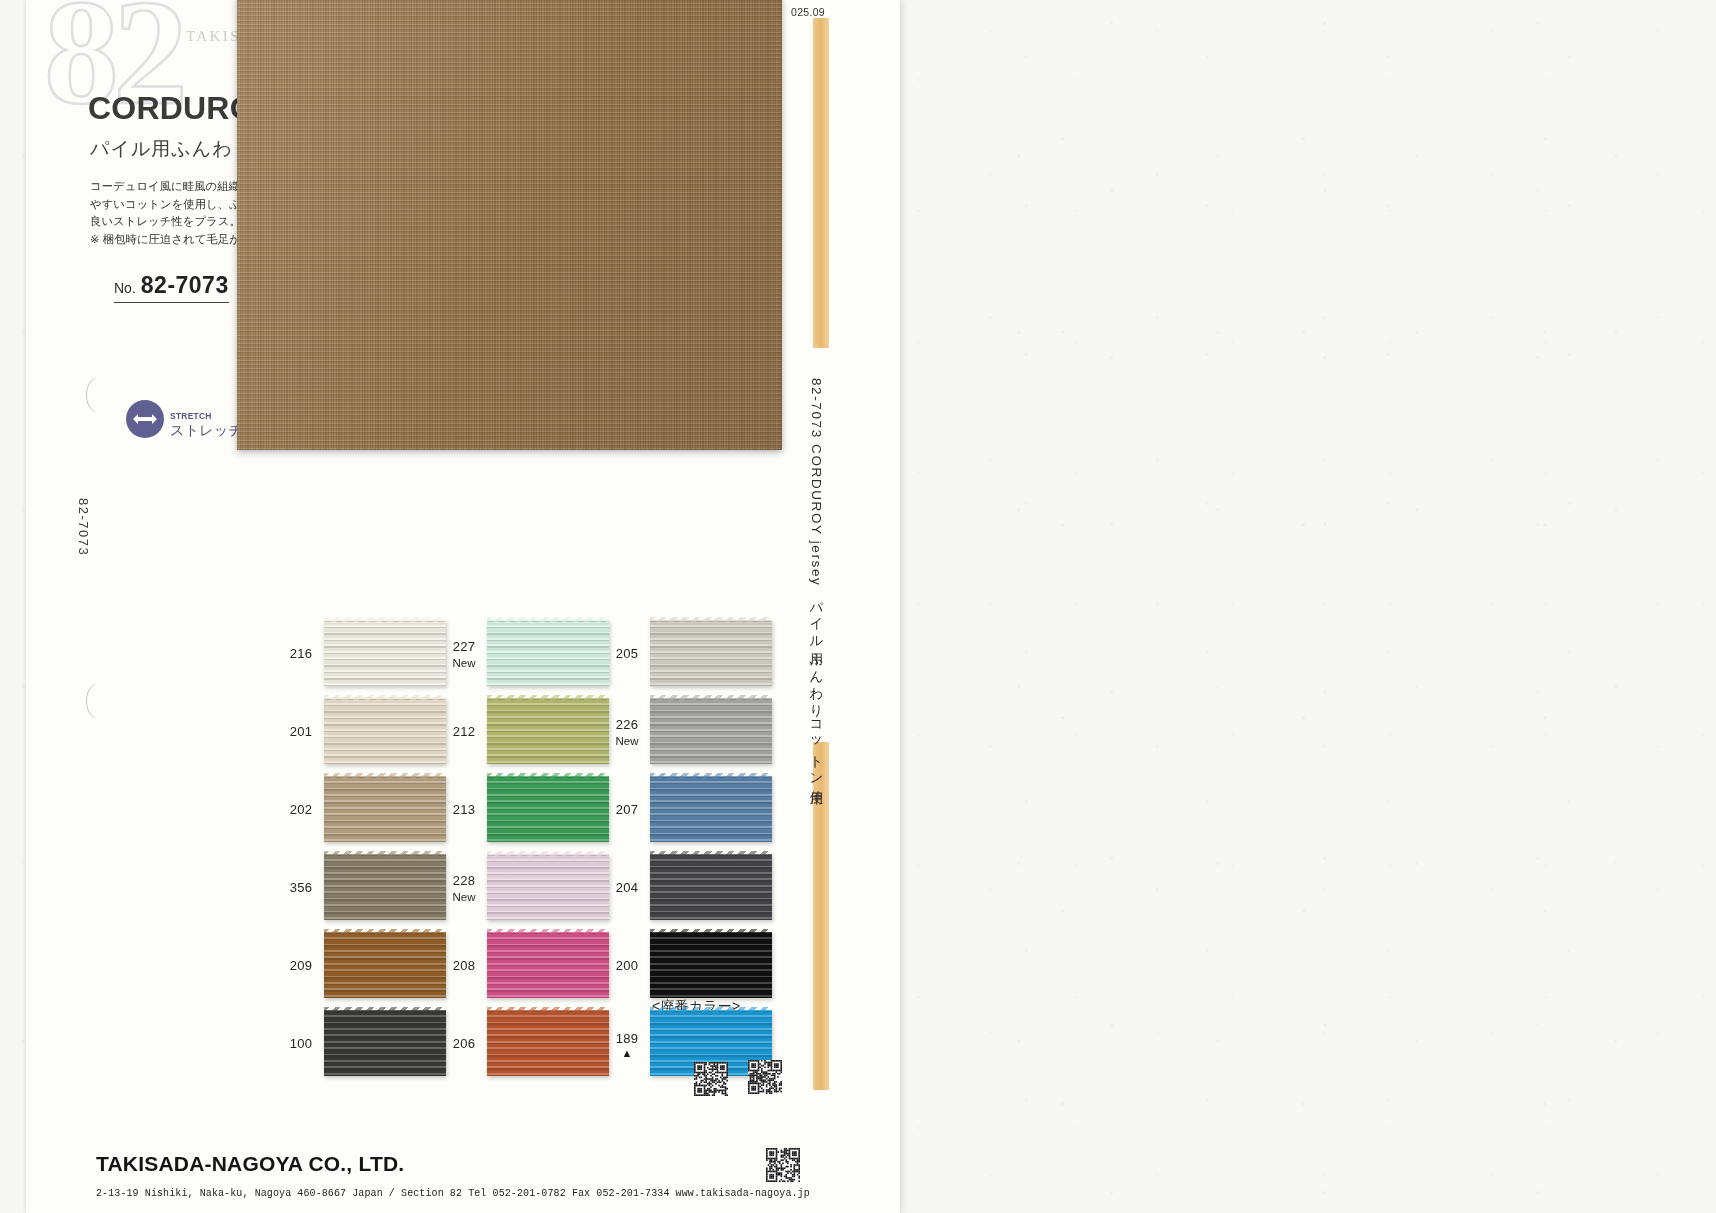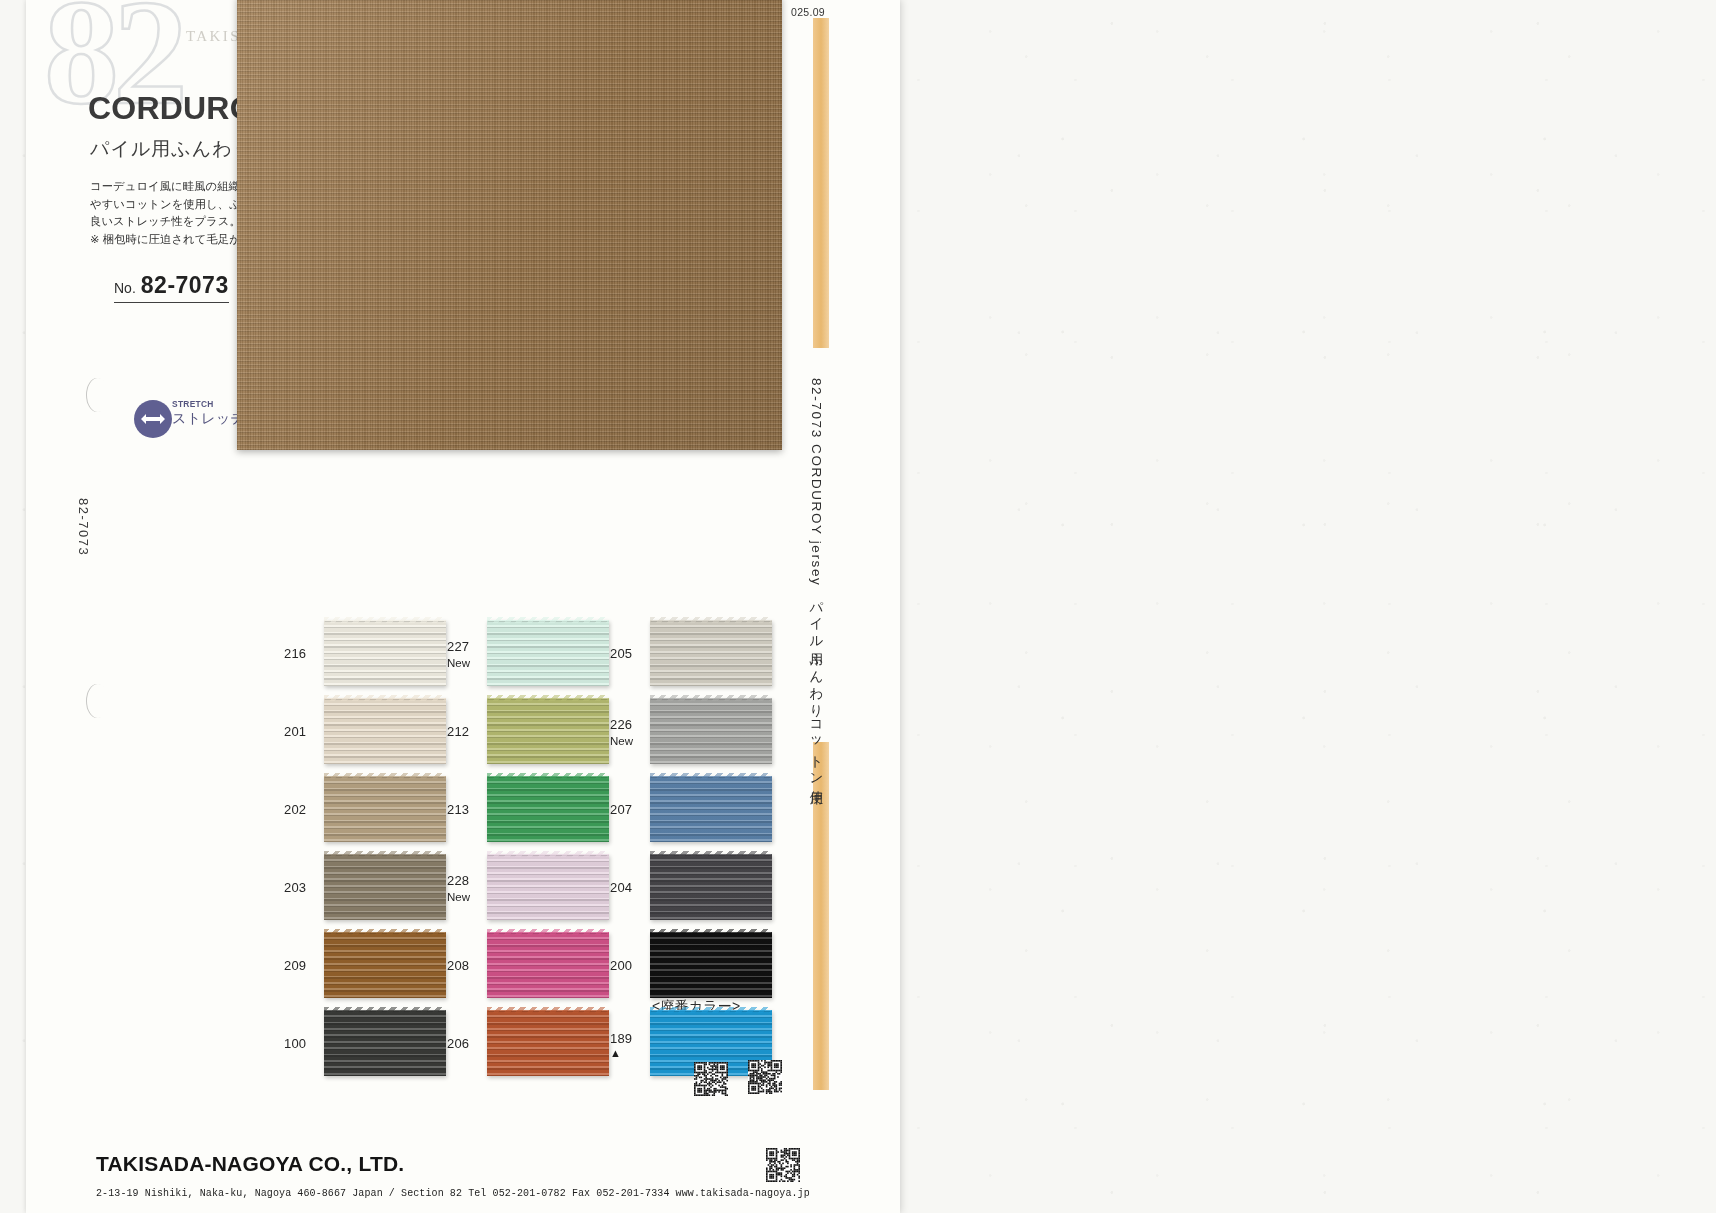--- a/index.html
+++ b/index.html
@@ -66,21 +66,21 @@
 
   
   #articleno{
     position:absolute;left:88px;top:272px;
     border-bottom:1.6px solid #404040;padding-bottom:3px;
   }
   #articleno .pre{font-size:14px;color:#2d2d2d;}
   #articleno .num{font-size:23px;font-weight:700;color:#222;letter-spacing:.5px;margin-left:5px;}
 
   
-  #stretch-badge{position:absolute;left:108px;top:400px;display:flex;align-items:flex-start;}
+  #stretch-badge{position:absolute;left:100px;top:400px;display:flex;align-items:flex-end;gap:6px;}
   #stretch-badge .circ{
     width:38px;height:38px;border-radius:50%;
     background:#5f5f91;display:flex;align-items:center;justify-content:center;position:relative;
   }
   #stretch-badge .circ svg{display:block;}
   #stretch-badge .txt{line-height:1.15;}
   #stretch-badge .txt .a{font-size:8.4px;color:#55557f;font-weight:600;letter-spacing:.3px;}
   #stretch-badge .txt .b{font-size:14px;color:#55557f;letter-spacing:.3px;}
 
   
@@ -127,21 +127,21 @@
   #spine-text{
     position:absolute;left:781px;top:378px;
     writing-mode:vertical-rl;
     font-size:13.5px;letter-spacing:1.6px;color:#2e2e2e;white-space:nowrap;
   }
 
   
   #grid{position:absolute;left:258px;top:618px;}
   .srow{display:flex;height:70px;margin-bottom:8px;}
   .scell{display:flex;align-items:center;width:163px;}
-  .slabel{width:34px;text-align:left;margin-right:6px;line-height:1.25;}
+  .slabel{width:34px;text-align:center;margin-right:6px;line-height:1.25;}
   .slabel .n{font-size:13px;color:#262626;letter-spacing:.2px;}
   .slabel .new{font-size:11.5px;color:#262626;display:block;}
   .slabel .tri{font-size:11px;color:#1c1c1c;display:block;line-height:1;}
   .swatch{
     width:122px;height:66px;position:relative;
     box-shadow:1px 2px 4px rgba(0,0,0,.22);
   }
   .swatch:before{
     content:"";position:absolute;inset:0;
     background-image:repeating-linear-gradient(0deg,
@@ -256,21 +256,21 @@
             <div class="slabel"><span class="n">213</span></div>
             <div class="swatch" style="background: rgb(62, 160, 90); color: rgb(62, 160, 90);"></div>
           </div>
           <div class="scell">
             <div class="slabel"><span class="n">207</span></div>
             <div class="swatch" style="background: rgb(92, 131, 171); color: rgb(92, 131, 171);"></div>
           </div>
         </div>
         <div class="srow">
           <div class="scell">
-            <div class="slabel"><span class="n">203</span></div>
+            <div class="slabel"><span class="n">356</span></div>
             <div class="swatch" style="background: rgb(139, 127, 106); color: rgb(139, 127, 106);"></div>
           </div>
           <div class="scell">
             <div class="slabel"><span class="n">228</span><span class="new">New</span></div>
             <div class="swatch" style="background: rgb(232, 213, 226); color: rgb(232, 213, 226);"></div>
           </div>
           <div class="scell">
             <div class="slabel"><span class="n">204</span></div>
             <div class="swatch" style="background: rgb(71, 70, 74); color: rgb(71, 70, 74);"></div>
           </div>

